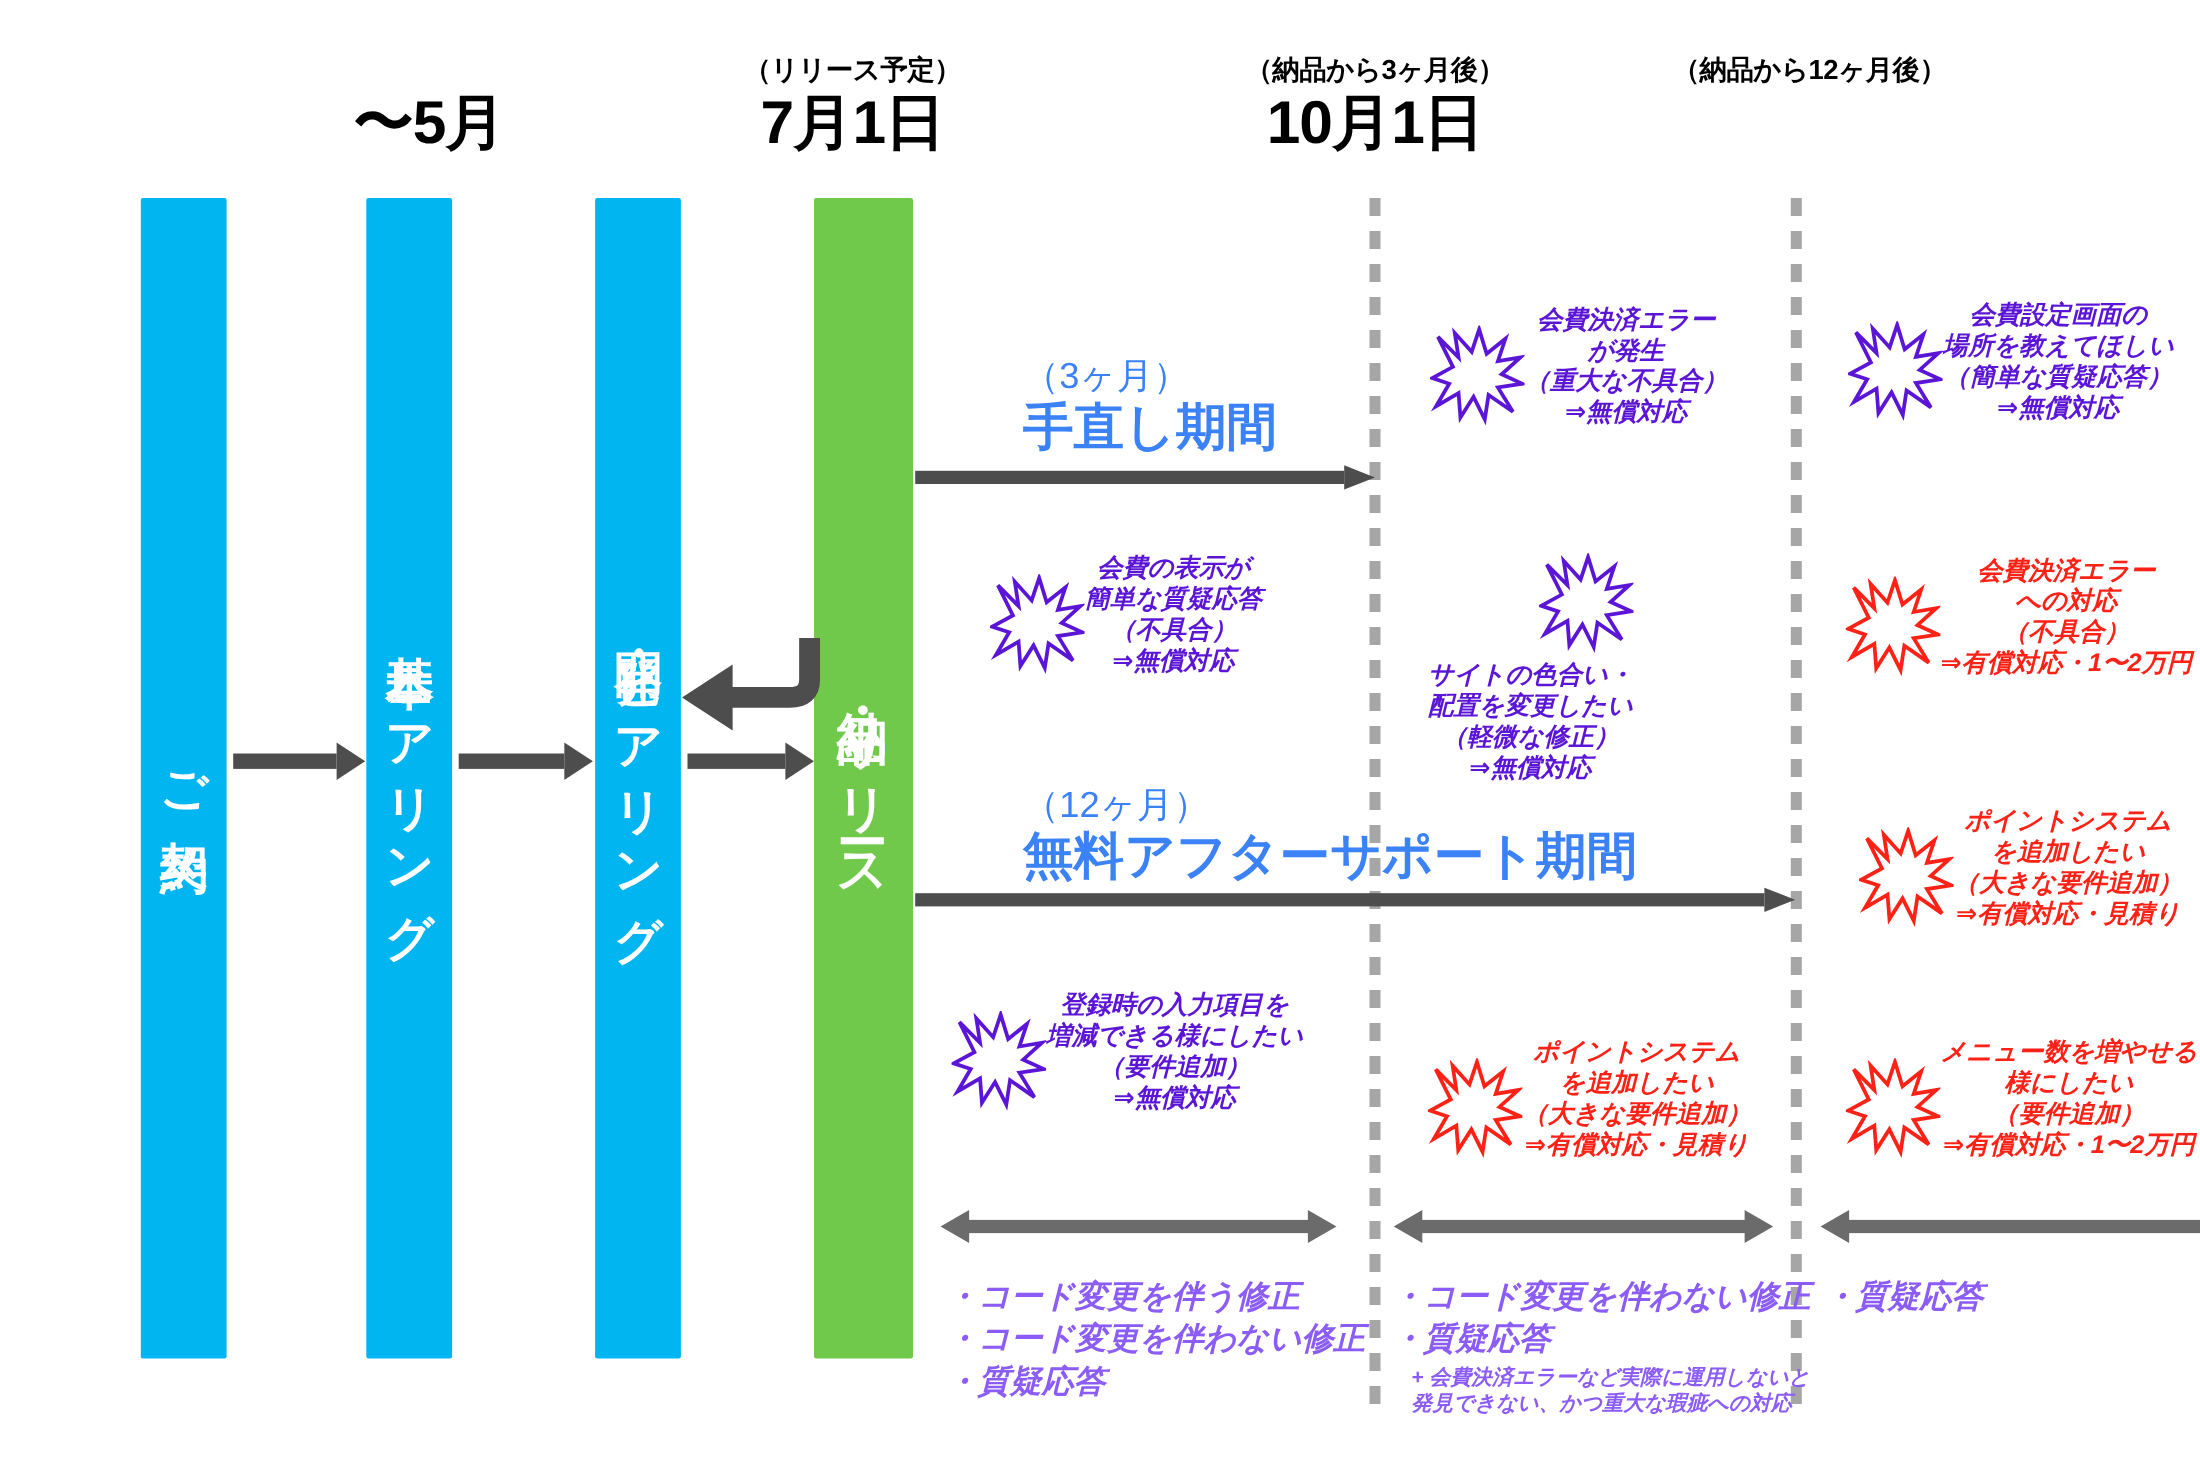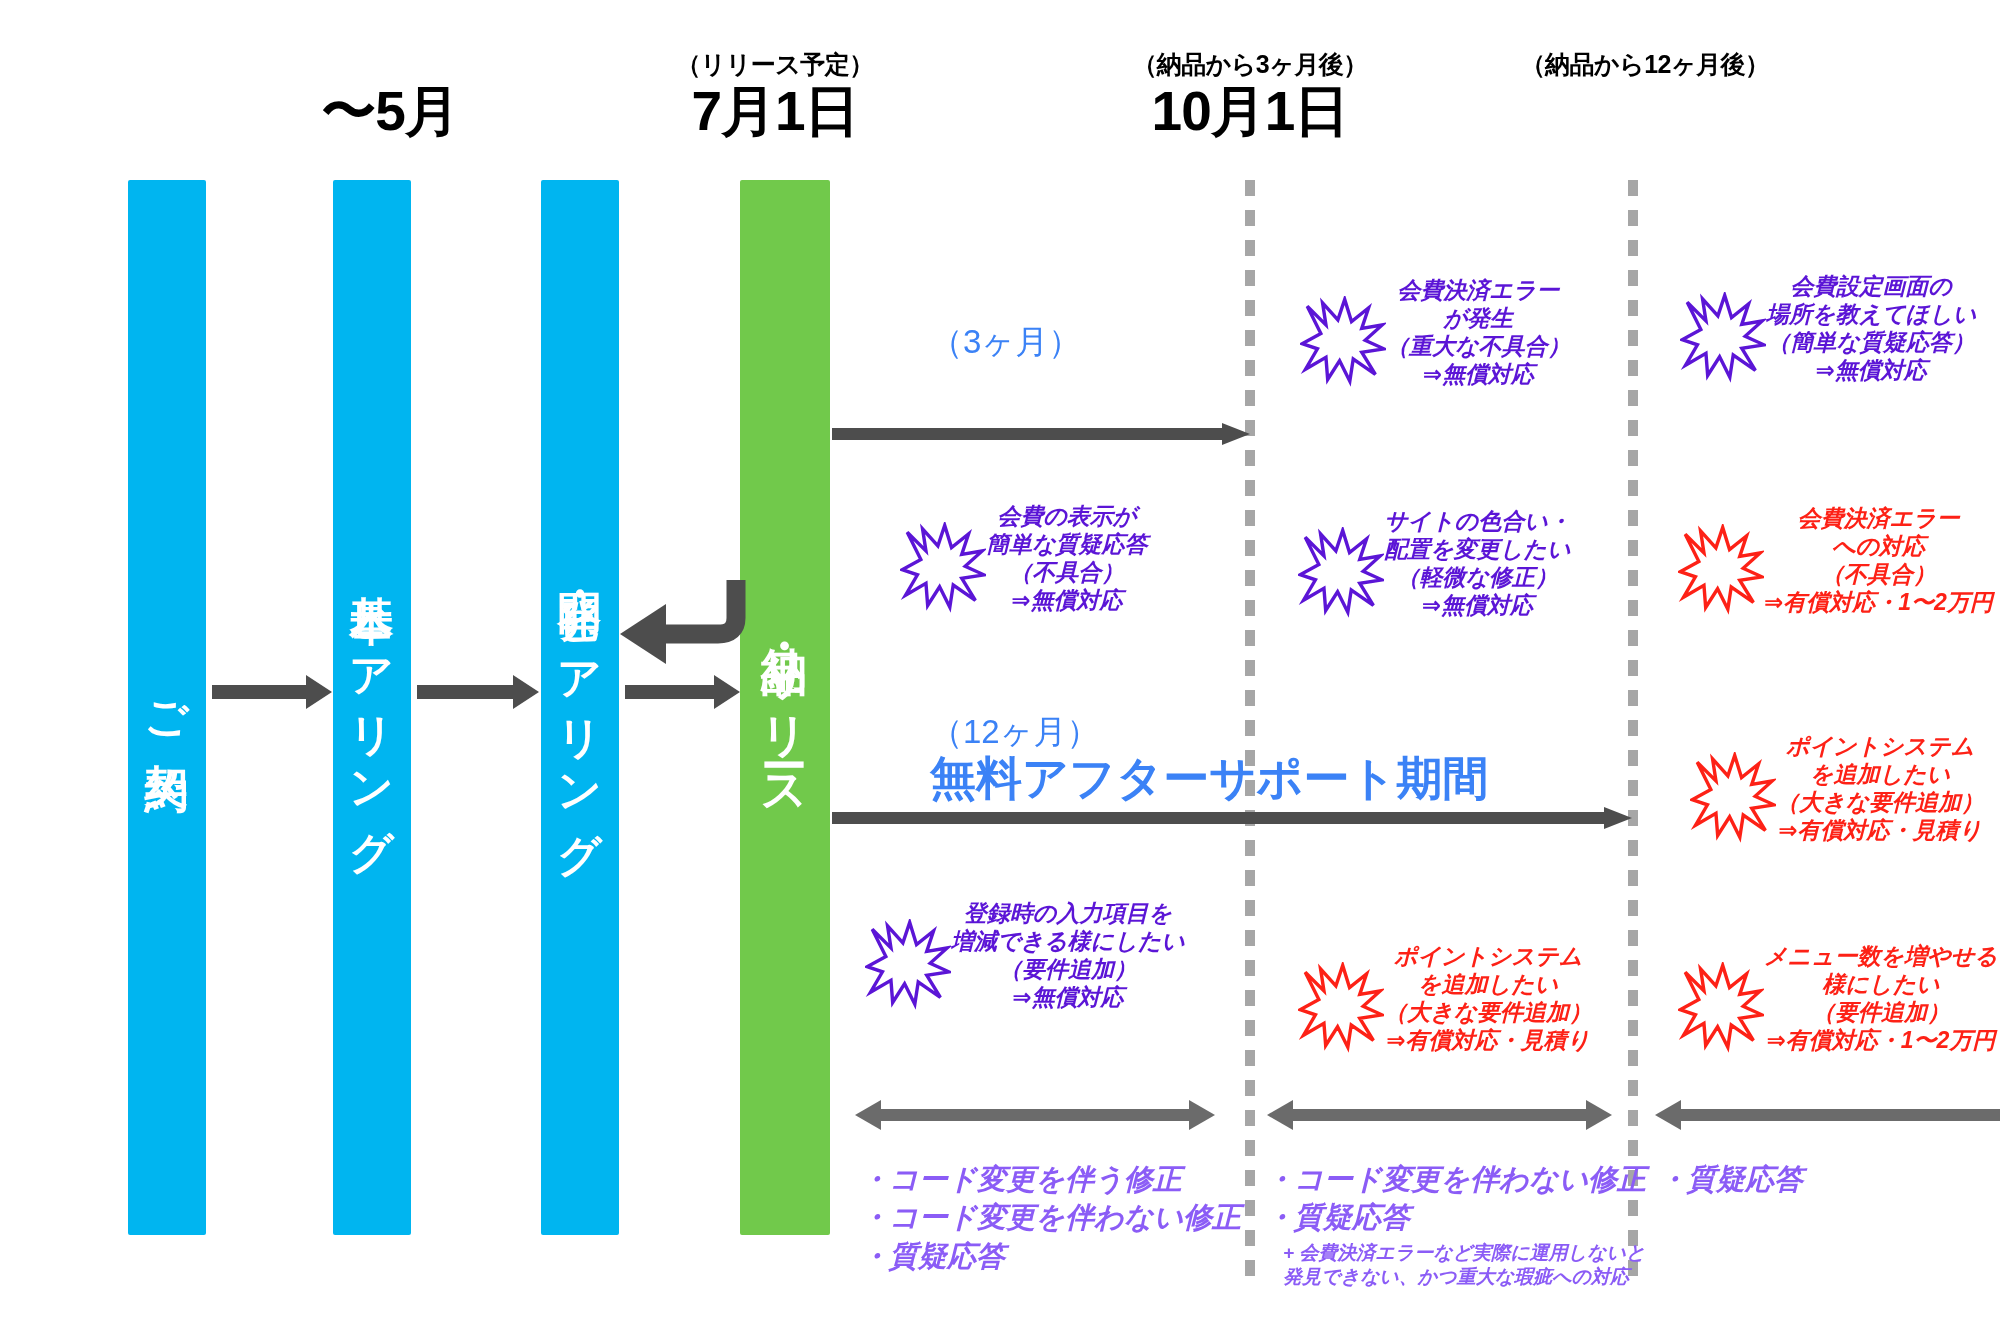--- a/index.html
+++ b/index.html
@@ -235,20 +235,21 @@
     <div class="head" style="left:89px;"></div>
   </div>
 
   <svg class="loop-arrow" style="left:608px; top:560px;" width="150" height="130" viewBox="0 0 150 130">
     <path d="M 128 20 L 128 58 Q 128 74 110 74 L 52 74" fill="none" stroke="#4d4d4d" stroke-width="19" stroke-linecap="butt"></path>
     <polygon points="58,44 58,104 12,74" fill="#4d4d4d"></polygon>
   </svg>
 
   <div class="period-label" style="left:930px; top:325px;">
     <span class="plabel-sub">（3ヶ月）</span>
+    <span class="plabel-main">手直し期間</span>
   </div>
   <div class="period-arrow" style="left:832px; top:423px; width:418px;">
     <div class="shaft" style="width:390px;"></div>
     <div class="head" style="left:390px;"></div>
   </div>
 
   <div class="period-label" style="left:930px; top:715px;">
     <span class="plabel-sub">（12ヶ月）</span>
     <span class="plabel-main">無料アフターサポート期間</span>
   </div>
@@ -286,21 +287,21 @@
       <polygon points="8,12 30,34 26,8 44,28 52,4 60,30 80,14 72,38 96,34 76,52 98,62 72,66 88,92 62,74 58,100 46,76 32,98 30,72 6,86 20,62 2,56 24,44" fill="#ffffff" stroke="#5b15d6" stroke-width="4" stroke-linejoin="miter"></polygon>
     </svg>
     <div class="note-text">
       <div>会費の表示が</div>
       <div>簡単な質疑応答</div>
       <div>（不具合）</div>
       <div>⇒無償対応</div>
     </div>
   </div>
 
-  <div class="burst-note purple" style="left:1298px; top:503px;">
+  <div class="burst-note purple" style="left:1298px; top:503px;flex-direction:column;">
     <svg class="star" width="86" height="92" viewBox="0 0 100 108">
       <polygon points="8,12 30,34 26,8 44,28 52,4 60,30 80,14 72,38 96,34 76,52 98,62 72,66 88,92 62,74 58,100 46,76 32,98 30,72 6,86 20,62 2,56 24,44" fill="#ffffff" stroke="#5b15d6" stroke-width="4" stroke-linejoin="miter"></polygon>
     </svg>
     <div class="note-text">
       <div>サイトの色合い・</div>
       <div>配置を変更したい</div>
       <div>（軽微な修正）</div>
       <div>⇒無償対応</div>
     </div>
   </div>

